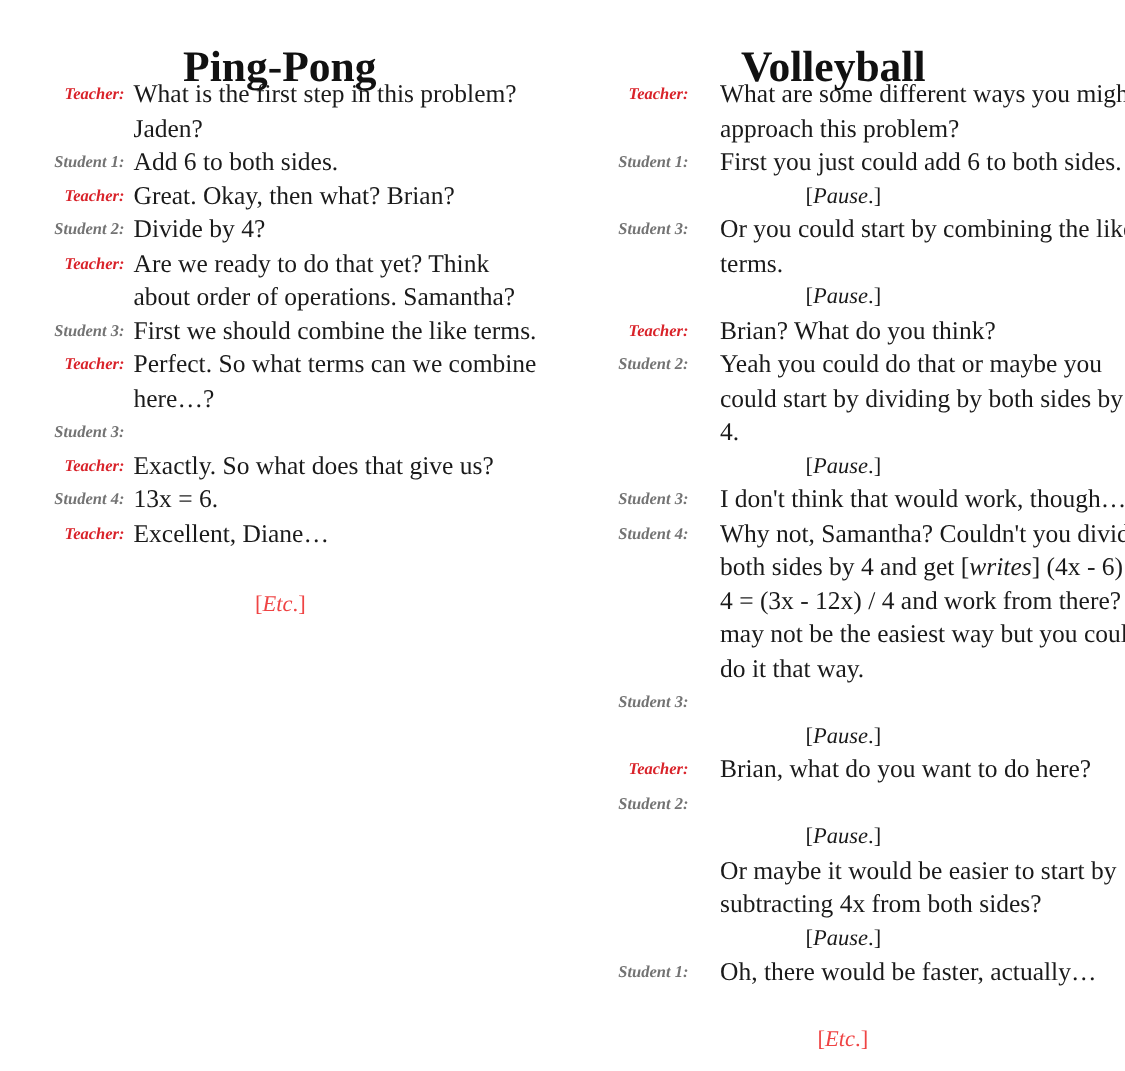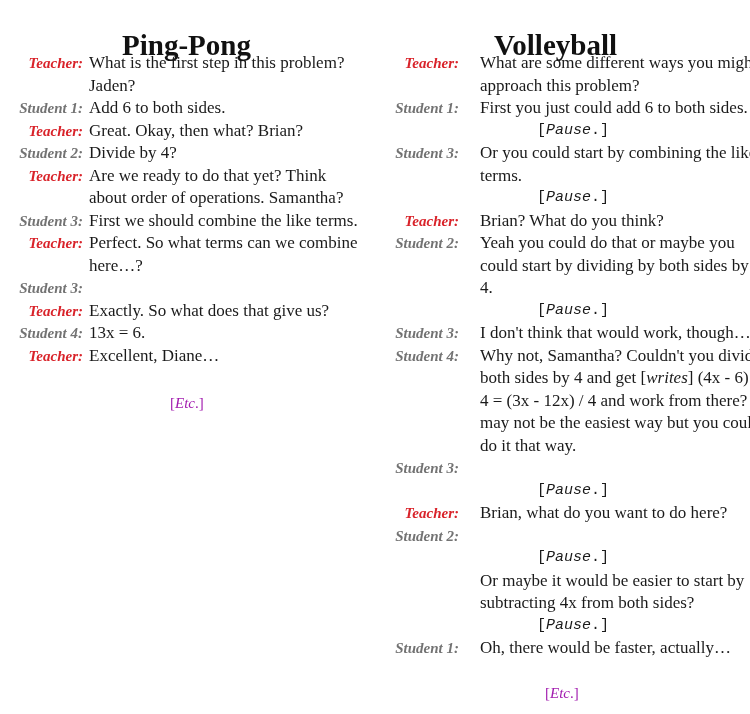--- a/index.html
+++ b/index.html
@@ -18,42 +18,42 @@
     font-weight: bold; font-size: 29px; line-height: 36px;
     color: #111;
   }
   .col-left .title { left: -2px; }
   .col-right .title { left: -14px; }
   .dialog { position: absolute; top: 52px; left: 0; width: 375px; }
   .row { position: relative; min-height: 22.5px; }
   .label {
     position: absolute; top: 0; text-align: center; white-space: nowrap;
     font-family: "Liberation Serif", "DejaVu Serif", serif;
-    font-style: italic; font-weight: bold; font-size: 15px; line-height: 22.5px;
+    font-style: italic; font-weight: bold; font-size: 11px; line-height: 22.5px;
   }
   .col-left .label { right: 292px; }
   .col-right .label { right: 291px; }
   .label.teacher { color: #d9232a; }
   .label.student { color: #737373; }
   .text {
     font-family: "Liberation Serif", "DejaVu Serif", serif;
     font-size: 17px; line-height: 22.5px; color: #1a1a1a;
   }
   .col-left .text { margin-left: 89px; width: 275px; }
   .col-right .text { margin-left: 105px; width: 285px; }
   .pause {
-    font-family: Liberation Mono, monospace;
+    font-family: Liberation Serif, serif;
     font-size: 15px; line-height: 22.5px; color: #1a1a1a;
   }
   .col-right .pause { margin-left: 162px; }
   .pause i, .etc i, .text i { font-style: italic; }
   .etc {
     position: absolute;
     font-family: "Liberation Serif", "DejaVu Serif", serif;
-    font-size: 15px; line-height: 22px; color: #a21caf;
+    font-size: 15px; line-height: 22px; color: #ef4444;
   }
   .col-left .etc { top: 392px; left: 170px; }
   .col-right .etc { top: 682px; left: 170px; }
 </style>
 </head>
 <body>
 
 <section class="col col-left">
   <h1 class="title">Ping-Pong</h1>
   <div class="dialog">

